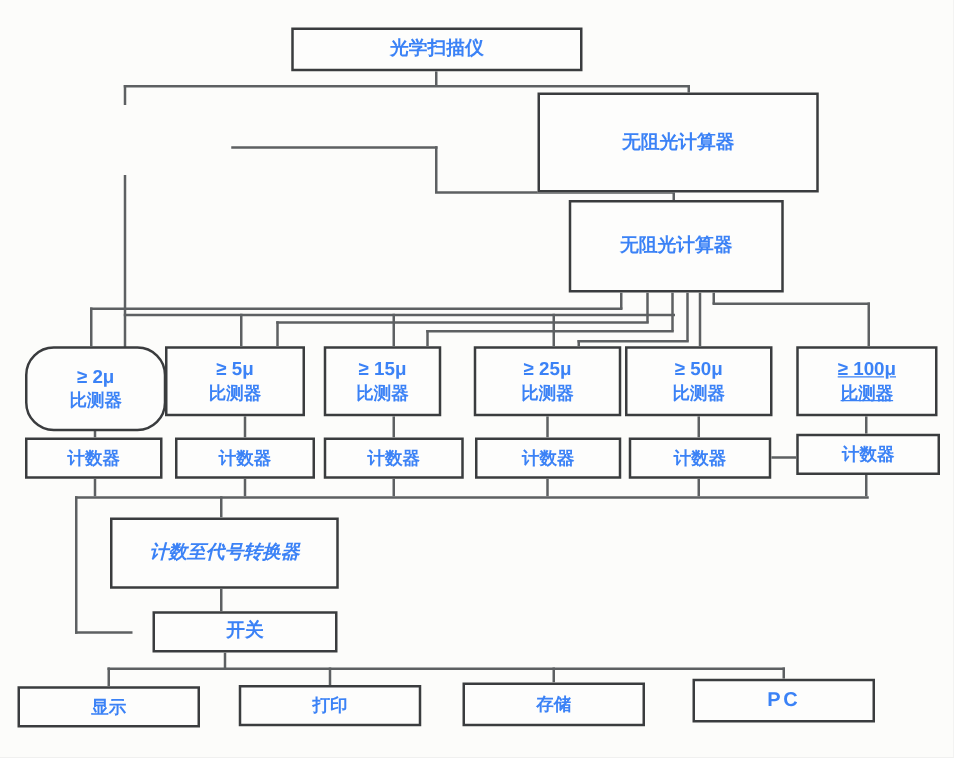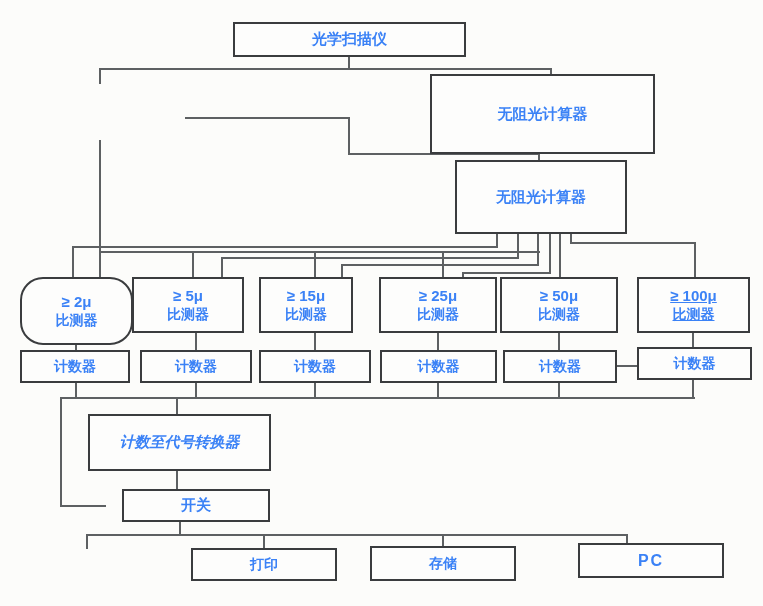--- a/index.html
+++ b/index.html
@@ -97,27 +97,30 @@
     <span>计数器</span>
   </div>
 
   <div class="node" style="left:88px;top:414px;width:183px;height:57px;font-style:italic;">
     <span>计数至代号转换器</span>
   </div>
   <div class="node" style="left:106px;top:489px;width:148px;height:33px;margin-left:16px;">
     <span>开关</span>
   </div>
 
+  <div class="node small" style="left:14px;top:549px;width:146px;height:33px;">
+    <span>显示</span>
+  </div>
   <div class="node small" style="left:191px;top:548px;width:146px;height:33px;">
     <span>打印</span>
   </div>
   <div class="node small" style="left:370px;top:546px;width:146px;height:35px;">
     <span>存储</span>
   </div>
-  <div class="node pc" style="left:554px;top:543px;width:146px;height:35px;margin-left:24px;">
+  <div class="node pc" style="left:554px;top:543px;width:146px;height:35px;">
     <span>PC</span>
   </div>
 
 <div class="wire" style="left: 348px; top: 57px; width: 2px; height: 12px;"></div>
     <div class="wire" style="left: 99px; top: 68px; width: 453px; height: 2px;"></div>
     <div class="wire" style="left: 99px; top: 68px; width: 2px; height: 16px;"></div>
     <div class="wire" style="left: 550px; top: 68px; width: 2px; height: 8px;"></div>
     <div class="wire" style="left: 185px; top: 117px; width: 165px; height: 2px;"></div>
     <div class="wire" style="left: 348px; top: 117px; width: 2px; height: 37px;"></div>
     <div class="wire" style="left: 348px; top: 153px; width: 192px; height: 2px;"></div>

